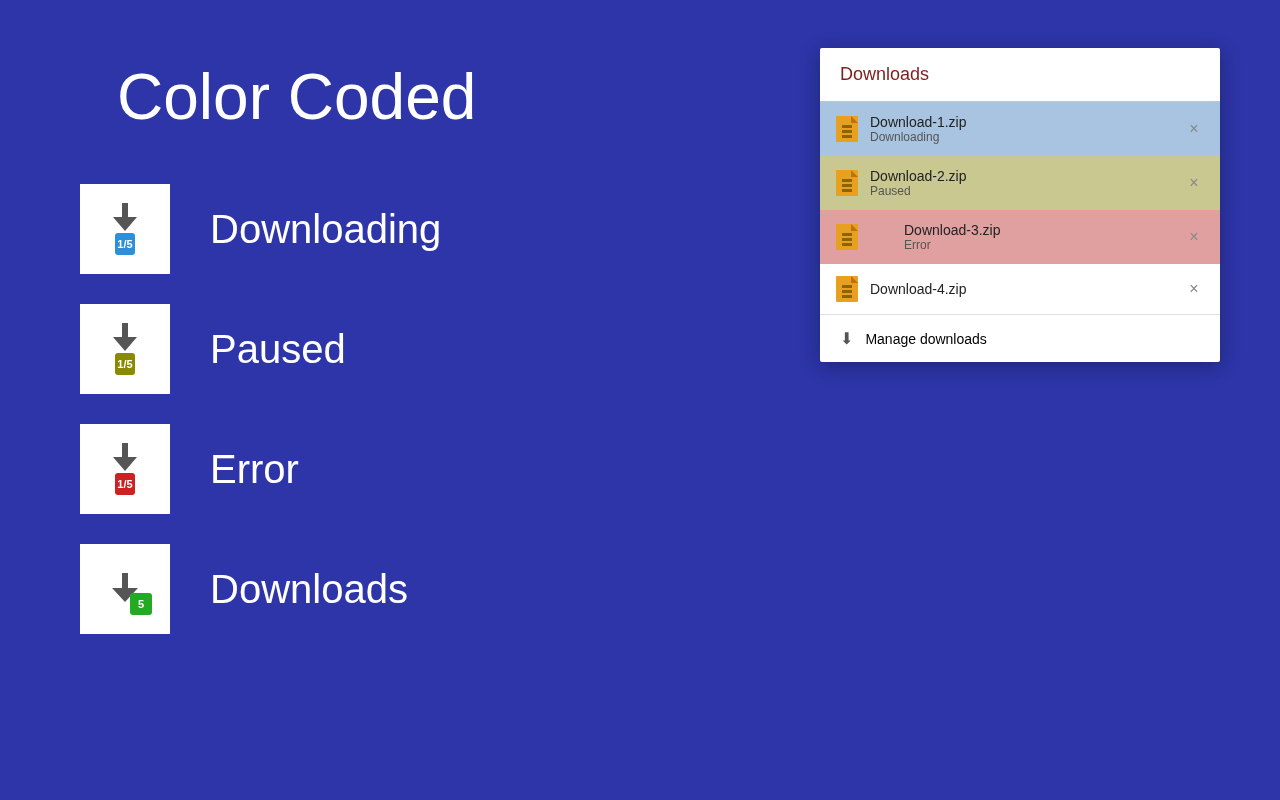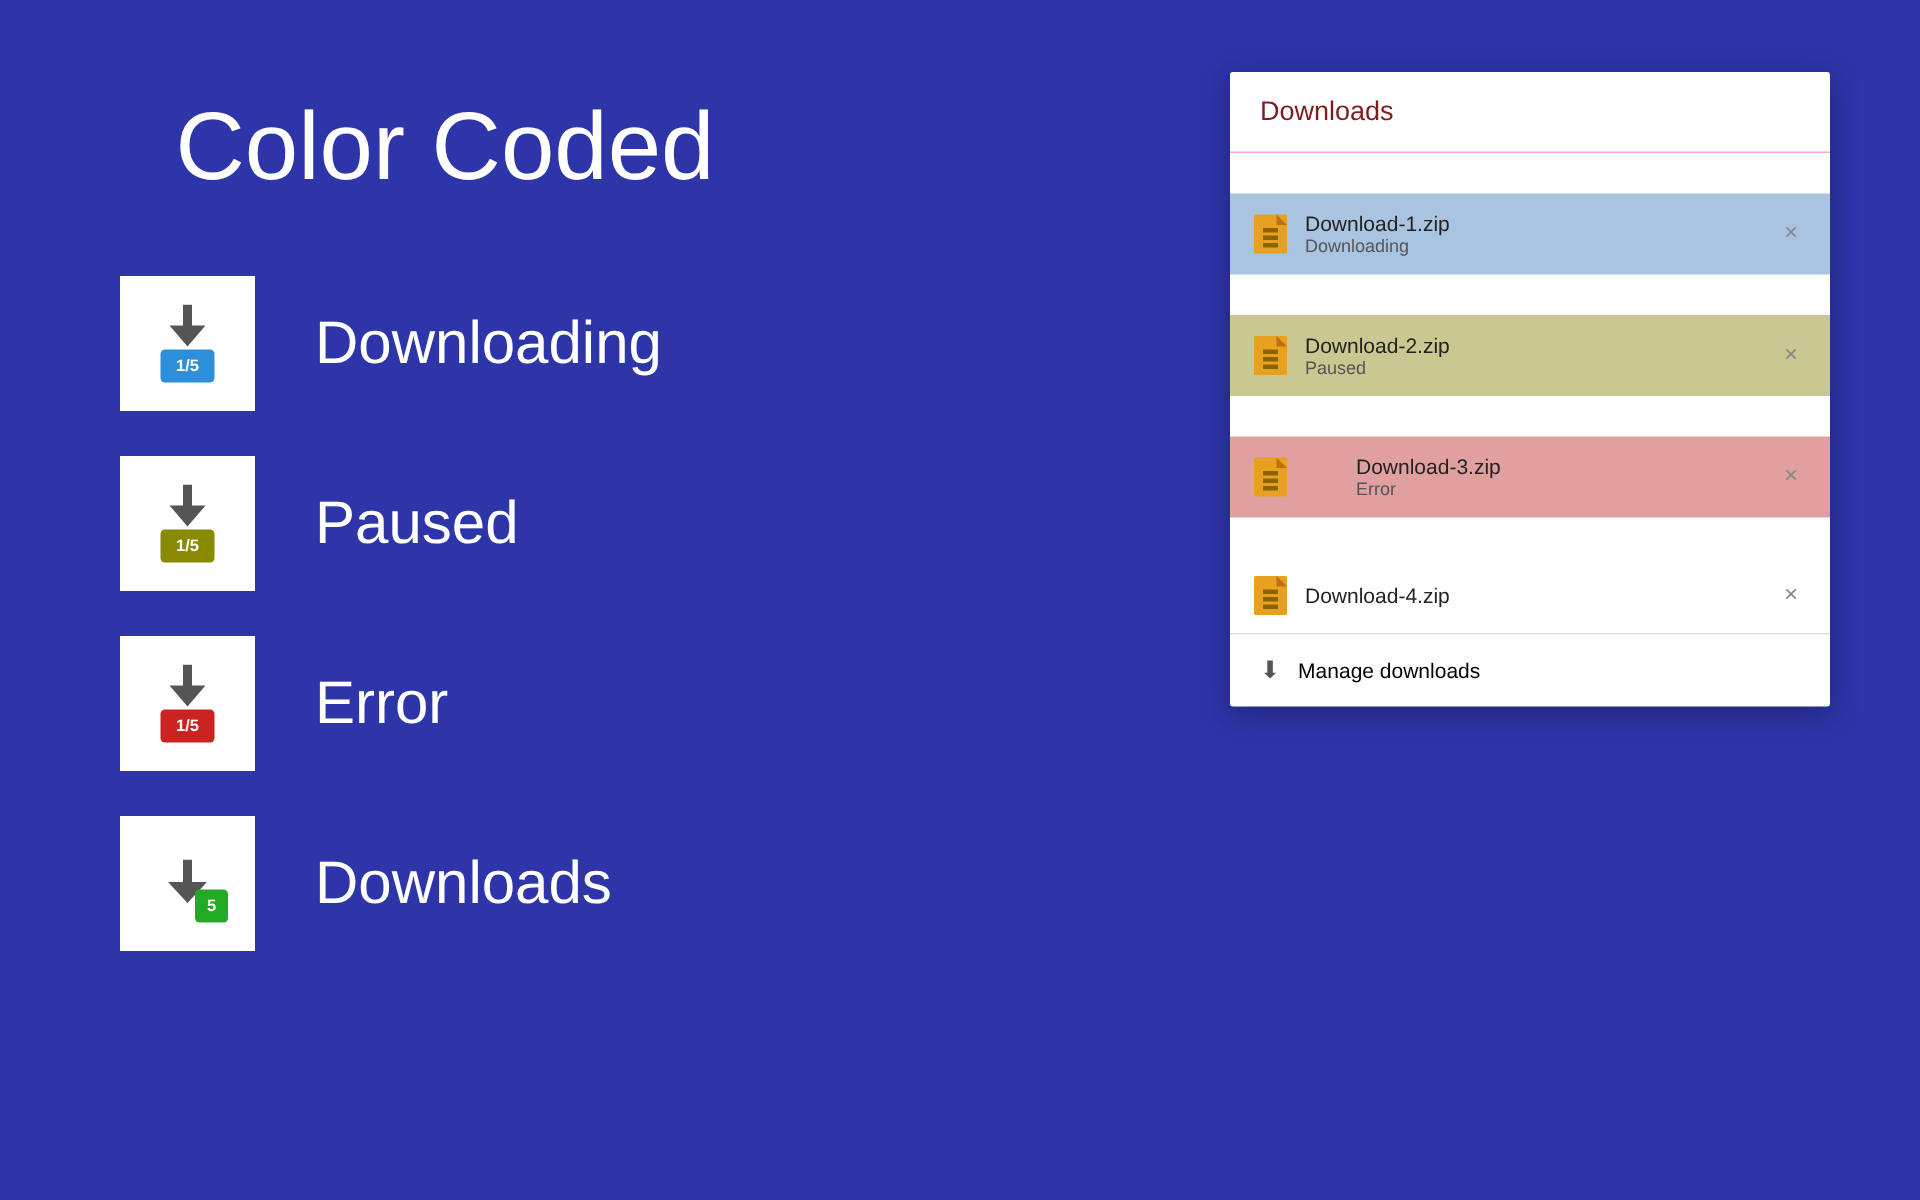--- a/index.html
+++ b/index.html
@@ -53,21 +53,21 @@
     }
 
     .icon-inner {
       display: flex;
       flex-direction: column;
       align-items: center;
       position: relative;
     }
 
     .badge {
-      width: 36px;
+      width: 20px;
       height: 22px;
       border-radius: 3px;
       display: flex;
       align-items: center;
       justify-content: center;
       color: white;
       font-size: 11px;
       font-weight: bold;
     }
 
@@ -100,21 +100,20 @@
       font-weight: 400;
       border-bottom: 1px solid #f9a8d4;
     }
 
     .download-item {
       display: flex;
       align-items: center;
       padding: 12px 16px;
       gap: 12px;
       position: relative;
-      margin-top: 27px;
     }
 
     .download-item.downloading {
       background: #a8c4e0;
     }
 
     .download-item.paused {
       background: #c8c890;
     }
 

